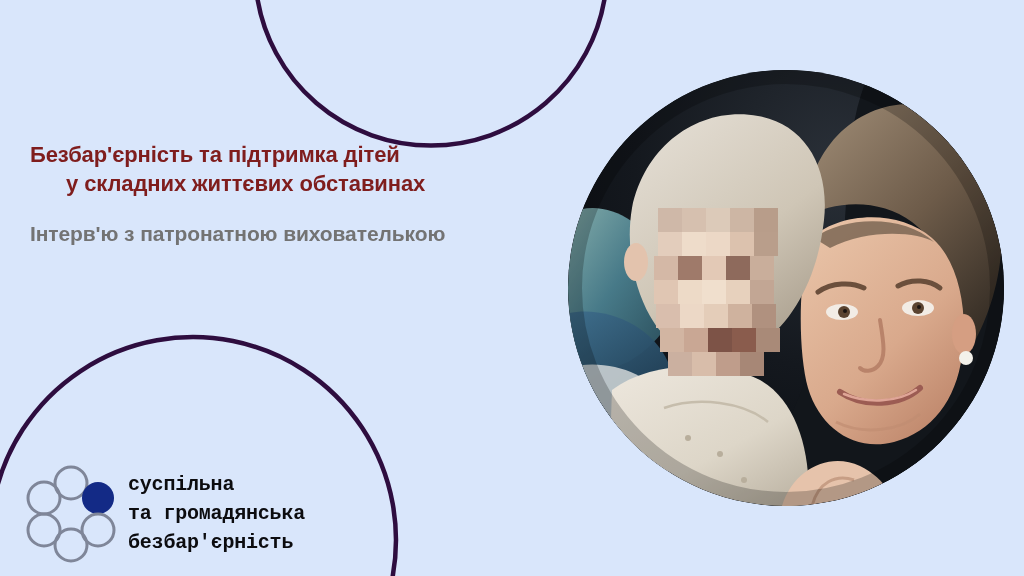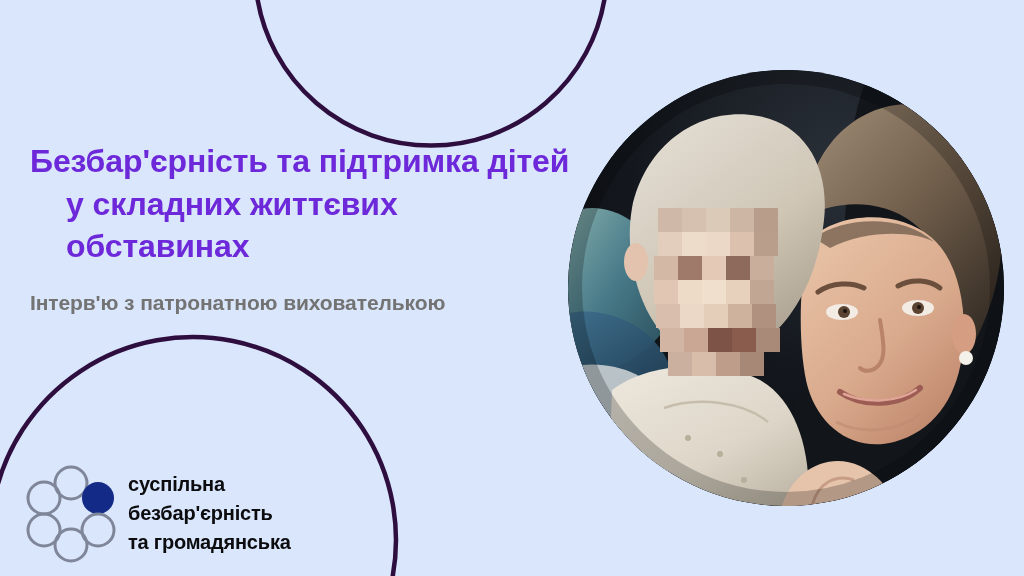--- a/index.html
+++ b/index.html
@@ -34,24 +34,24 @@
   
   .text-block {
     position: absolute;
     left: 30px;
     top: 140px;
     width: 545px;
   }
 
   .headline {
     margin: 0;
-    font-size: 32px;
+    font-size: 22px;
     line-height: 1.33;
     font-weight: bold;
-    color: #6d28d9;
+    color: #7f1d1d;
     letter-spacing: -0.1px;
   }
 
   .headline .l2 { display: block; margin-left: 36px; }
 
   .subhead {
     margin: 0;
     padding-top: 20px;
     font-size: 21px;
     line-height: 1.45;
@@ -102,20 +102,21 @@
 
   .logo-text {
     position: absolute;
     left: 106px;
     top: 8px;
     font-size: 20px;
     line-height: 1.45;
     font-weight: bold;
     color: #0c0c0f;
     letter-spacing: -0.2px;
+    font-family: Liberation Mono, monospace;
   }
   .logo-text span { display: block; }
 </style>
 </head>
 <body>
 
 <div id="slide">
 
   <svg class="arc-layer" viewBox="0 0 1024 576" xmlns="http://www.w3.org/2000/svg">
 
@@ -286,18 +287,18 @@
     <svg class="logo-marks" viewBox="0 0 104 104" xmlns="http://www.w3.org/2000/svg">
       <circle cx="22" cy="36" r="16" fill="none" stroke="#7f8699" stroke-width="3"></circle>
       <circle cx="49" cy="21" r="16" fill="none" stroke="#7f8699" stroke-width="3"></circle>
       <circle cx="76" cy="36" r="16" fill="#132a86"></circle>
       <circle cx="76" cy="68" r="16" fill="none" stroke="#7f8699" stroke-width="3"></circle>
       <circle cx="49" cy="83" r="16" fill="none" stroke="#7f8699" stroke-width="3"></circle>
       <circle cx="22" cy="68" r="16" fill="none" stroke="#7f8699" stroke-width="3"></circle>
     </svg>
     <div class="logo-text">
       <span>суспільна</span>
+      <span>та громадянська</span>
       <span>безбар'єрність</span>
-      <span>та громадянська</span>
     </div>
   </div>
 
 </div>
 
 </body></html>

